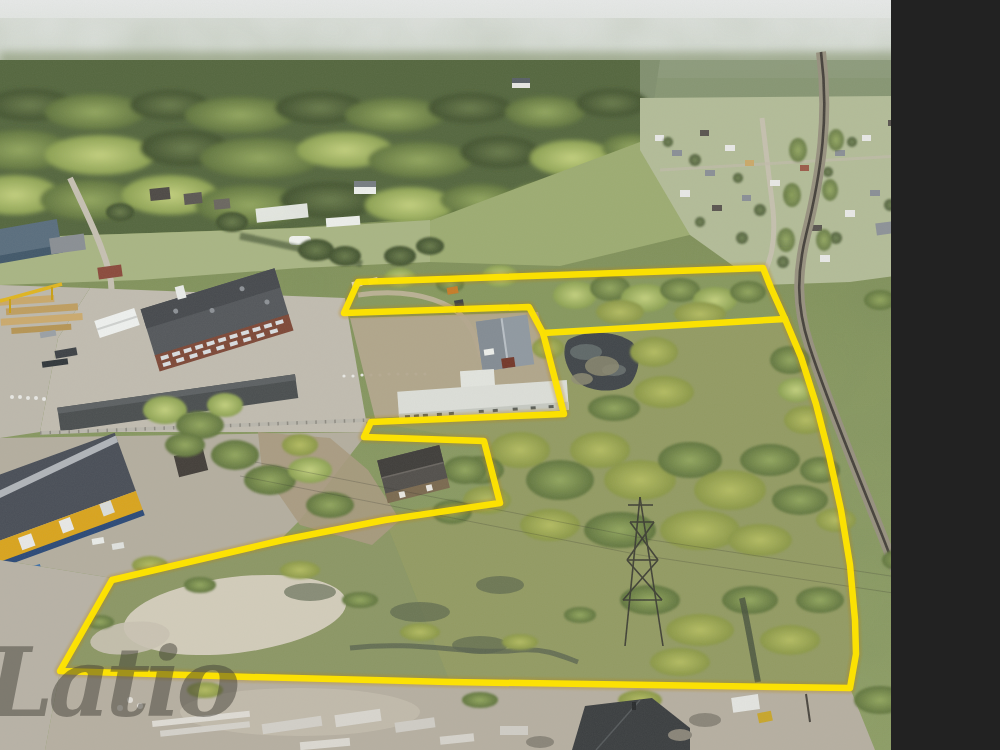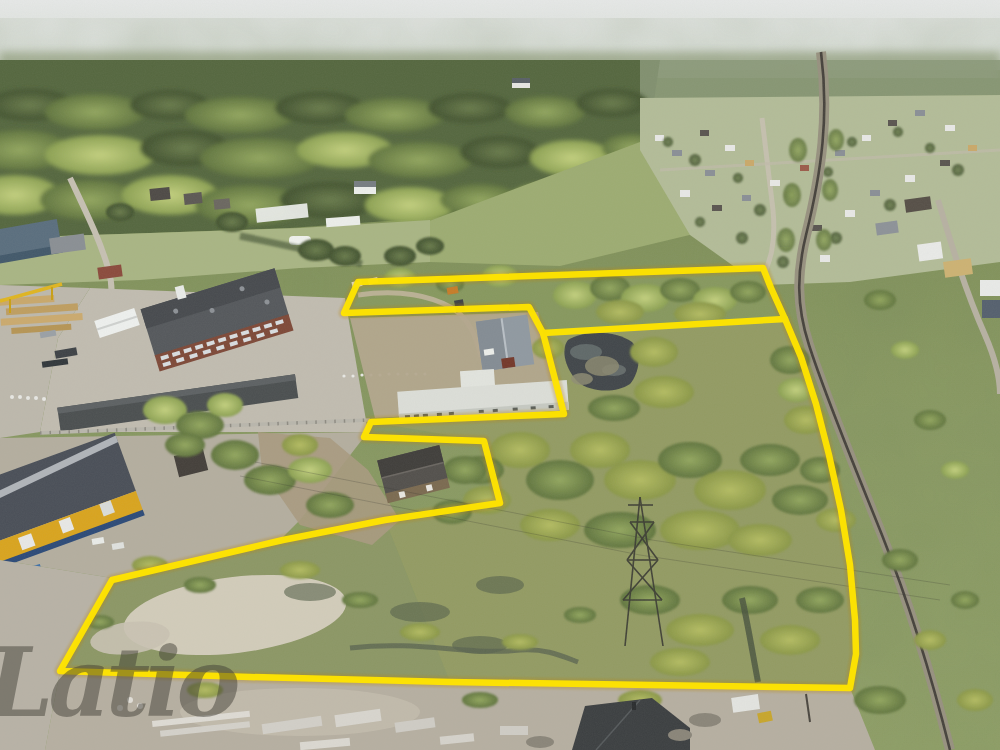--- a/index.html
+++ b/index.html
@@ -1,16 +1,16 @@
 <!DOCTYPE html>
 <html><head>
 <meta charset="utf-8">
 <style>
   html,body{margin:0;padding:0;background:#222;}
-  #stage{position:relative;width:1000px;height:750px;overflow:hidden;background:#7e8f58;
+  #stage{position:relative;width:891px;height:750px;overflow:hidden;background:#7e8f58;
          font-family:"DejaVu Sans","Liberation Sans",sans-serif;}
   svg{display:block}
   .wm{font-family:"DejaVu Serif","Liberation Serif",serif;font-style:italic;font-weight:bold;
       letter-spacing:-5px;}
 </style>
 </head>
 <body>
 
 <div id="stage">
 <svg width="1000" height="750" viewBox="0 0 1000 750">

